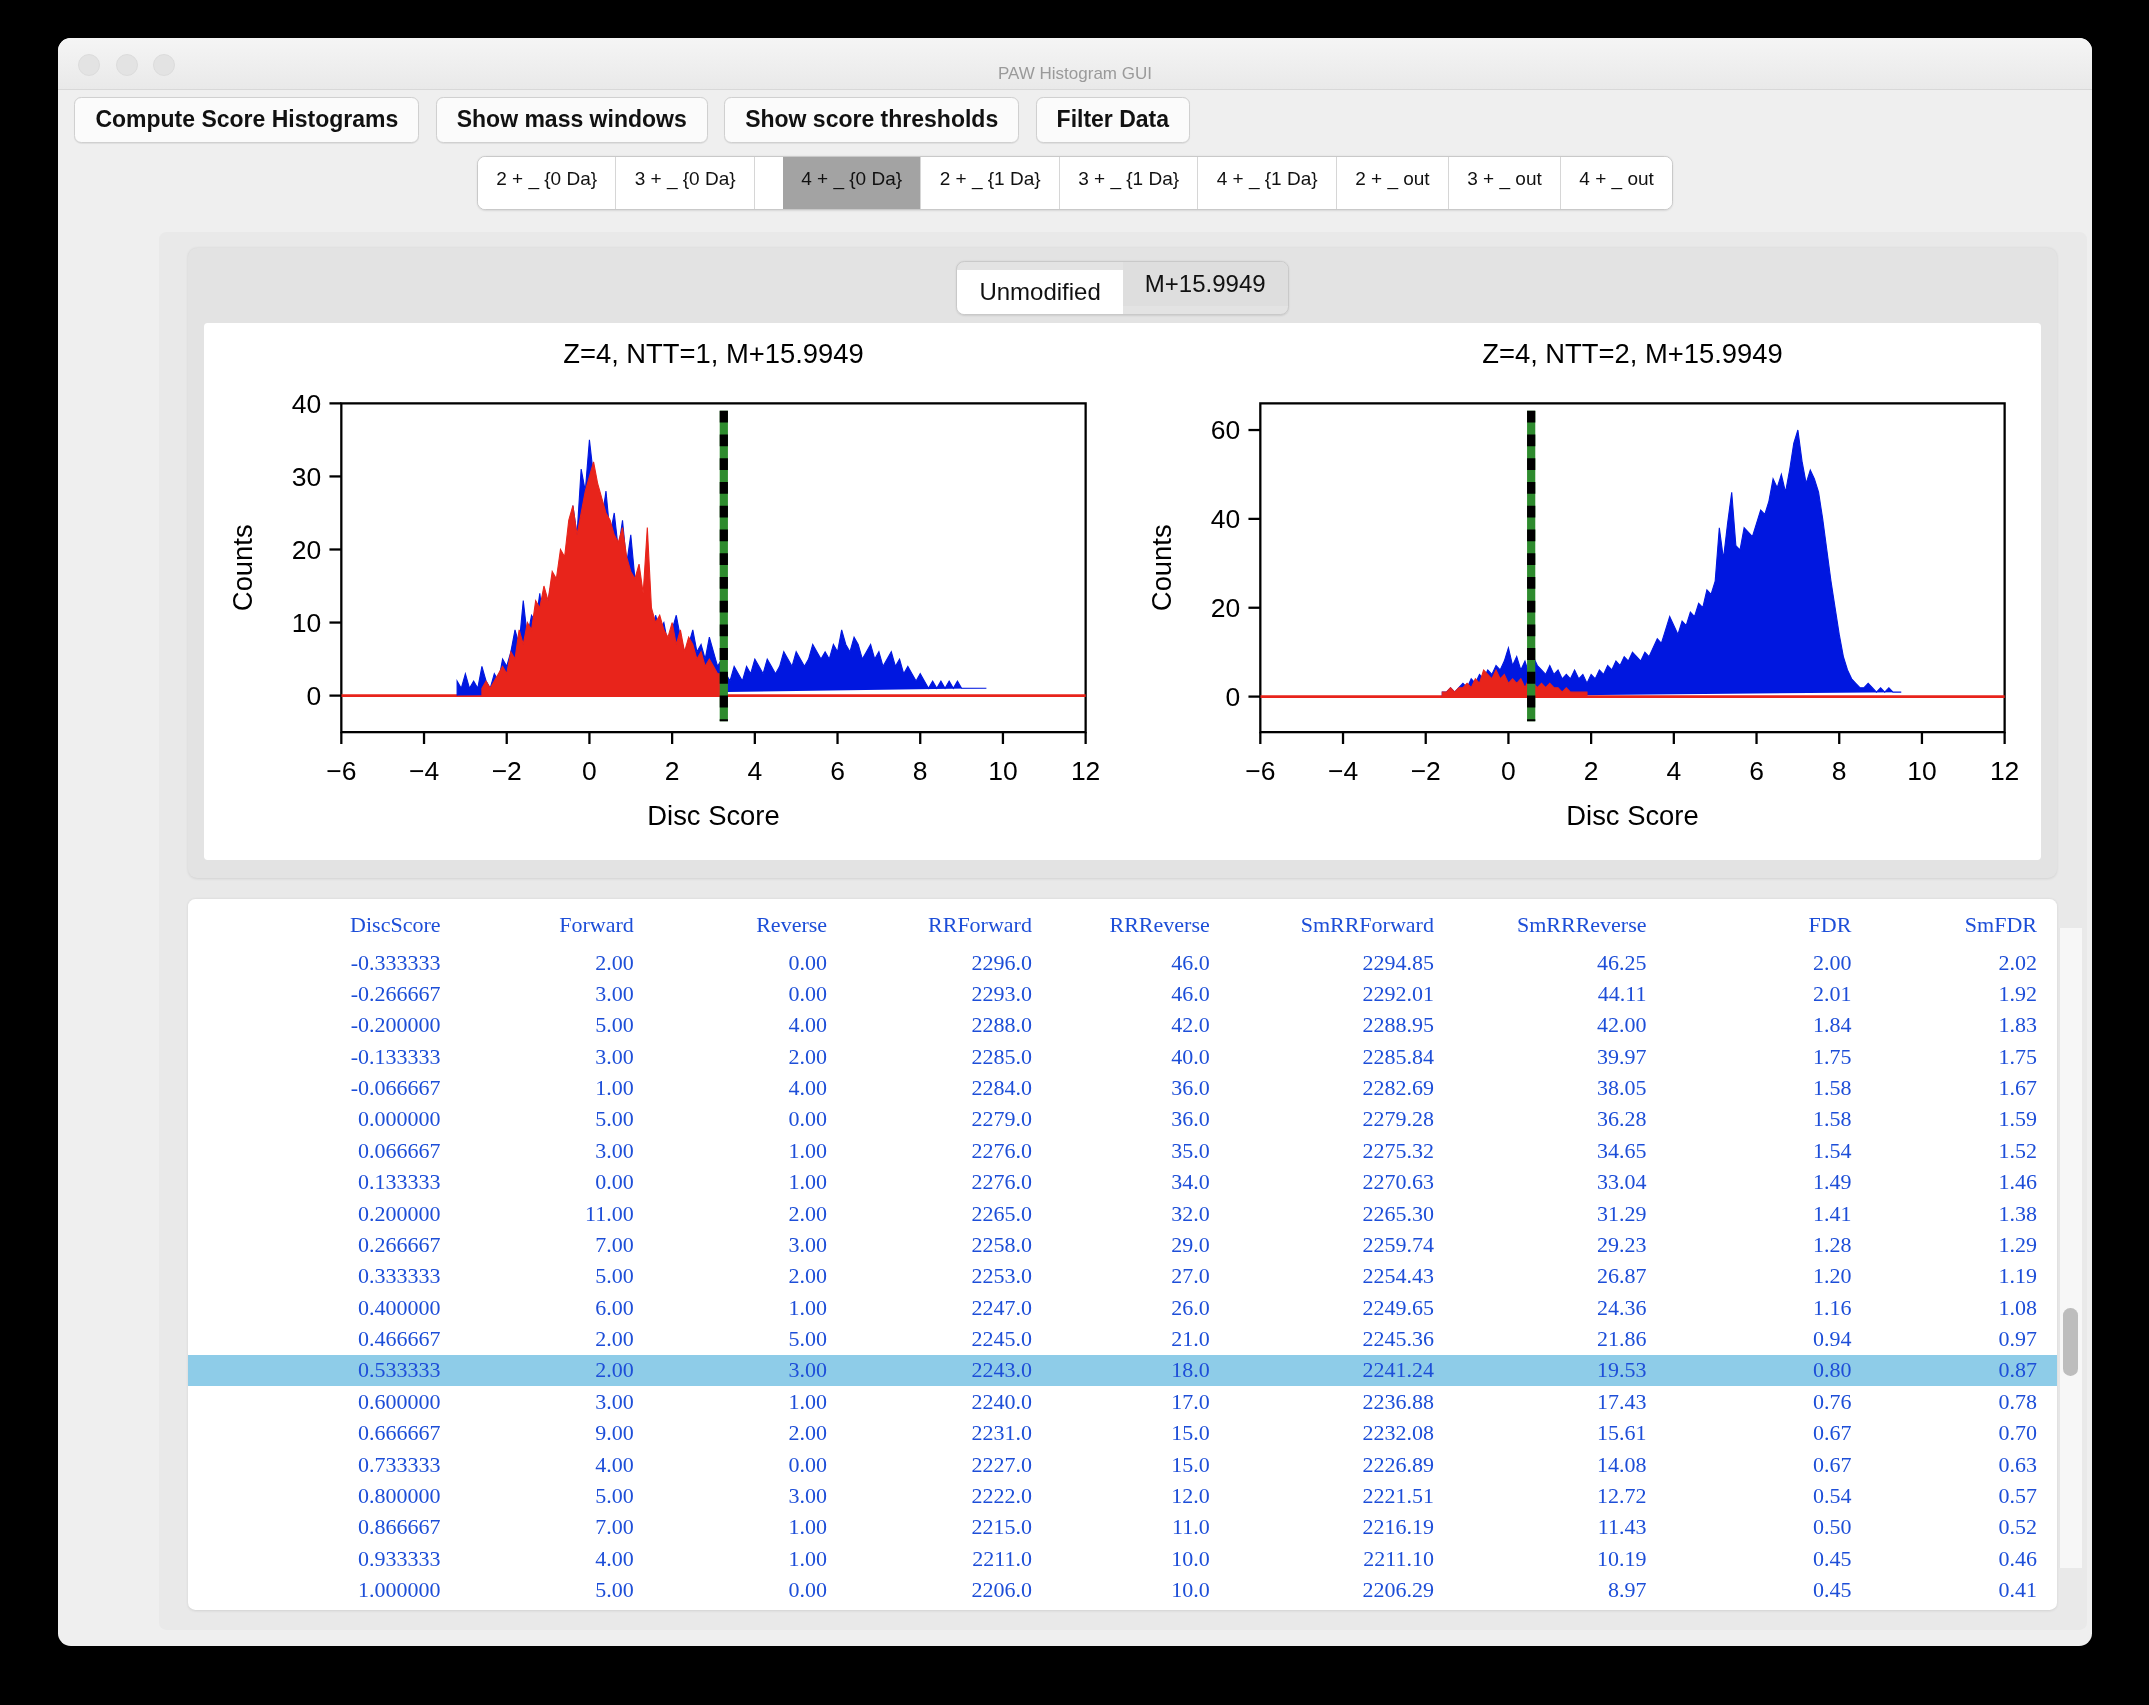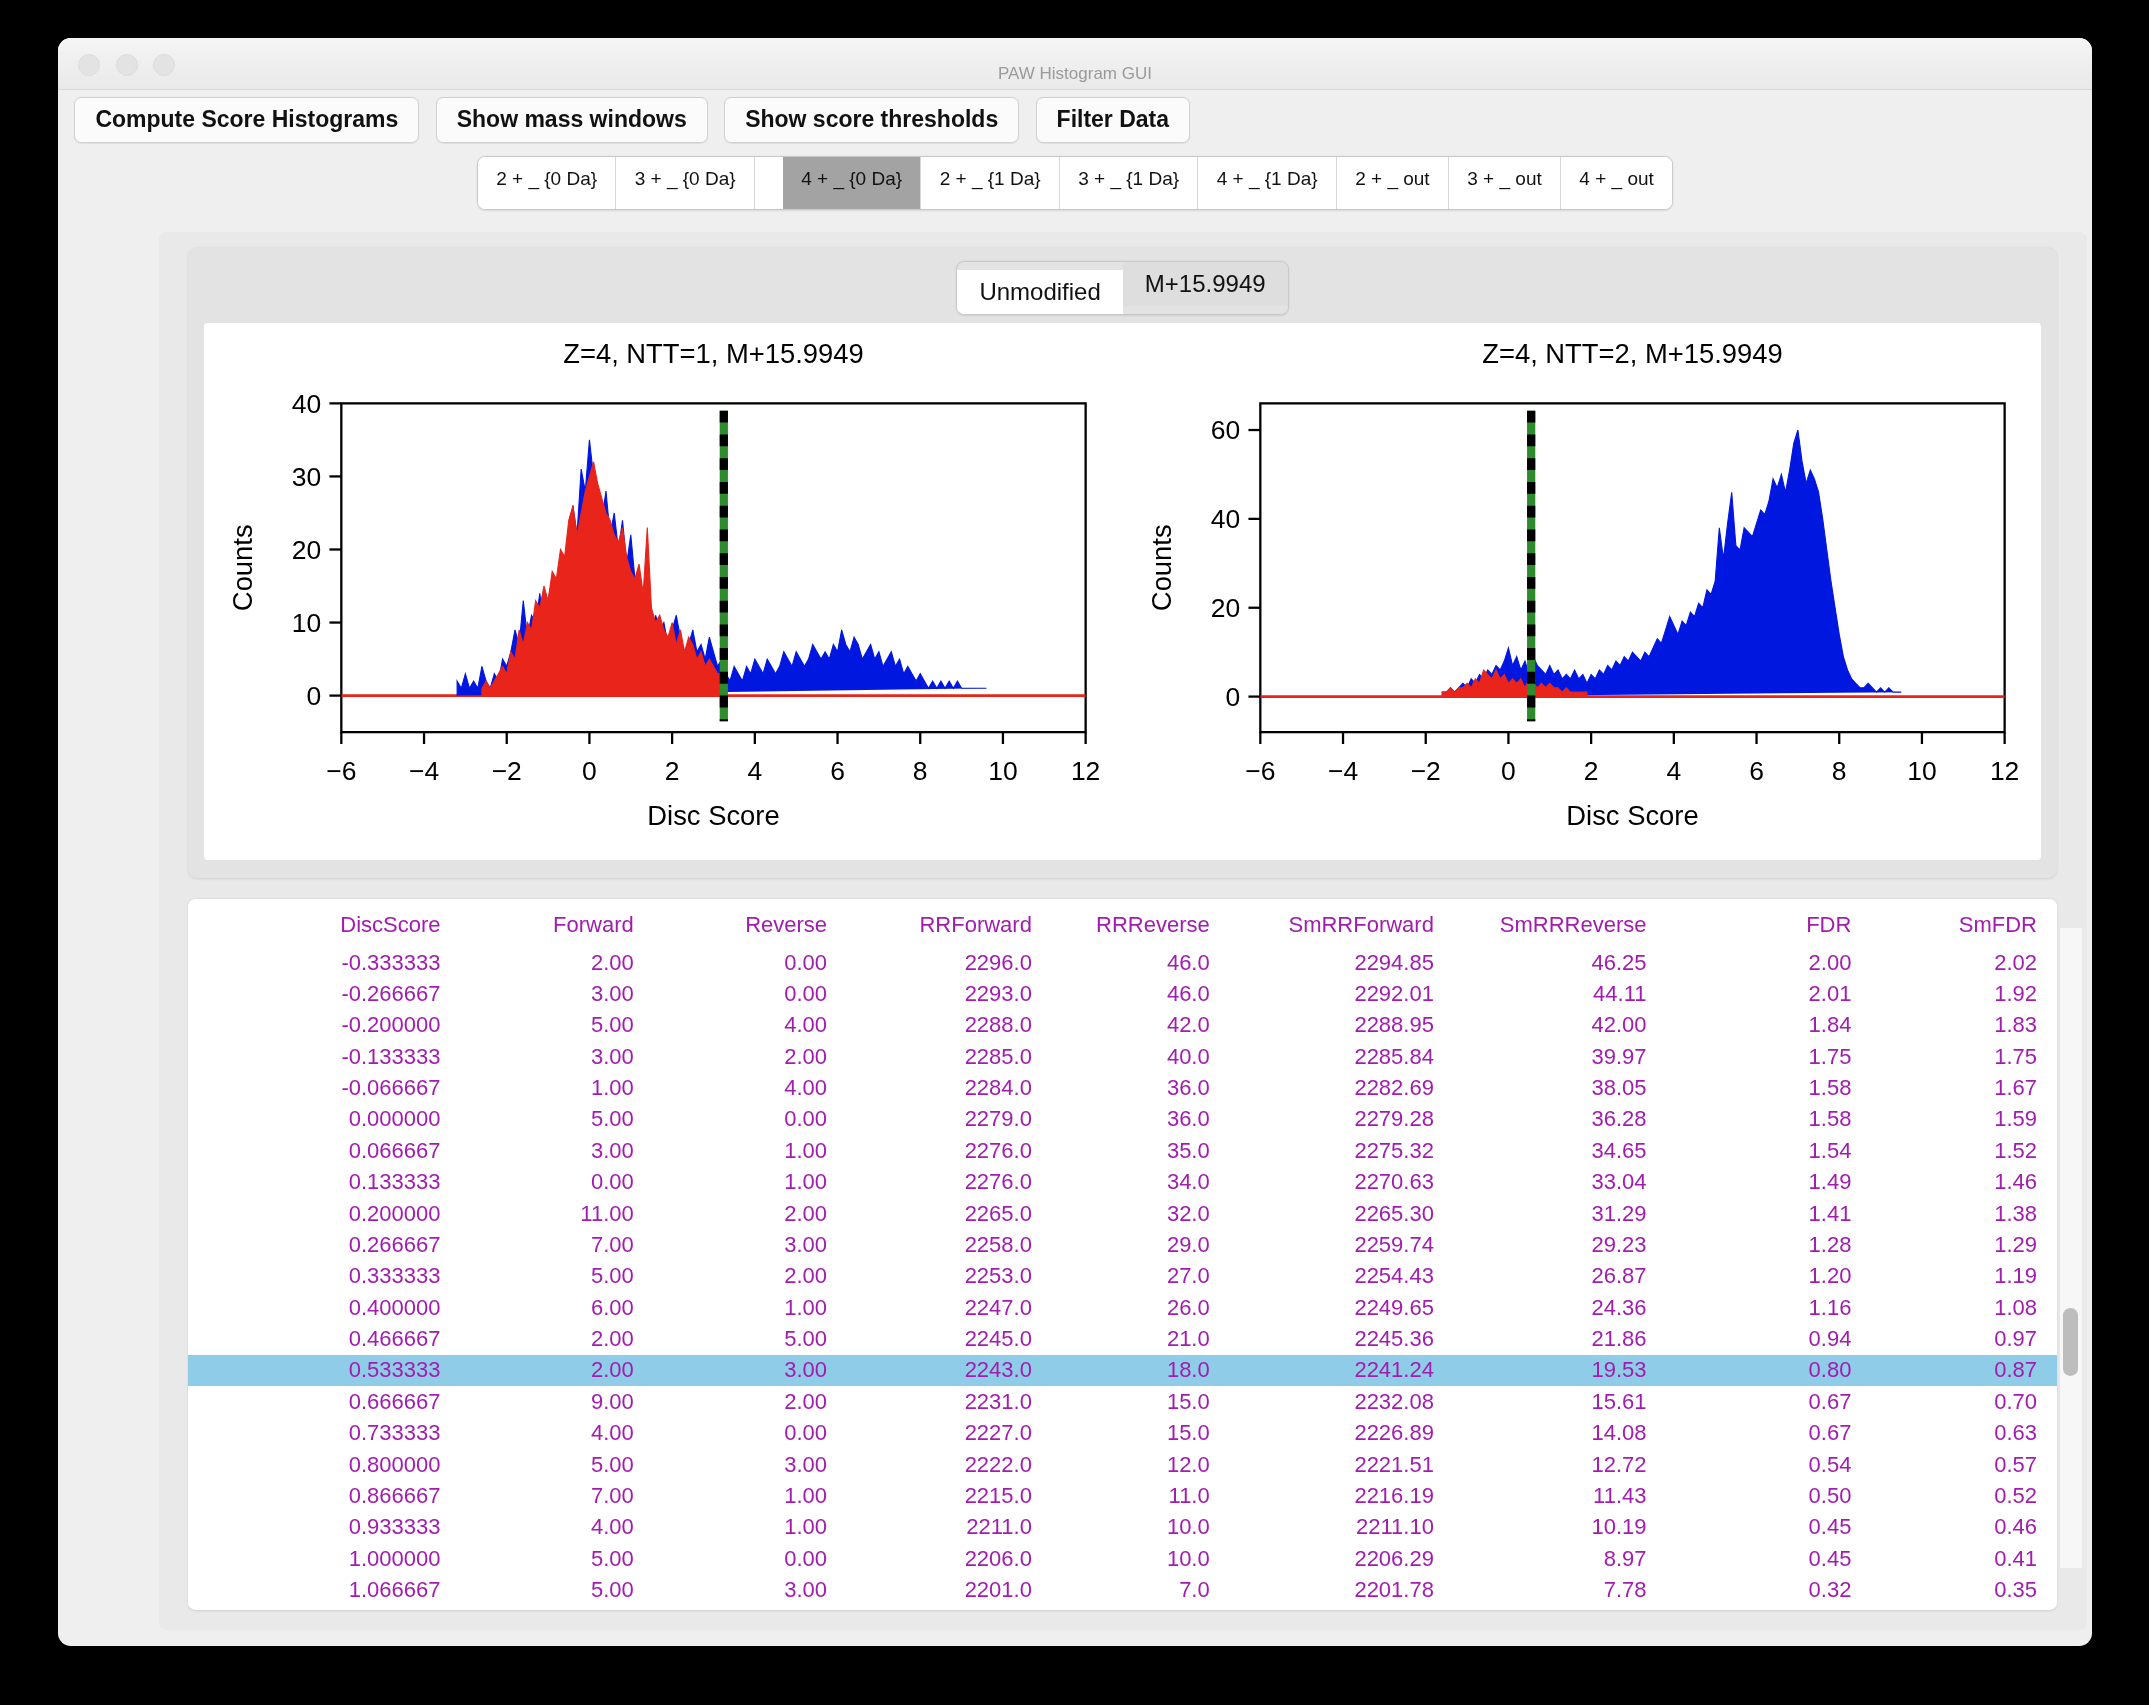--- a/index.html
+++ b/index.html
@@ -80,22 +80,22 @@
   }
   .plot{position:relative;width:50%;height:100%;}
   .plot svg{display:block;width:100%;height:100%;}
 
   
   #tablecard{
     position:absolute;left:29px;top:667px;width:1869px;height:711px;
     background:#fff;border-radius:7.3px;overflow:hidden;
     box-shadow:0 0.9px 2.7px rgba(0,0,0,.10);
   }
-  table{border-collapse:collapse;width:100%;font-family:Liberation Sans, sans-serif;
-        font-size:22px;color:#a21caf;table-layout:fixed;}
+  table{border-collapse:collapse;width:100%;font-family:Liberation Serif, serif;
+        font-size:22px;color:#1d4ed8;table-layout:fixed;}
   thead th{
     font-weight:normal;text-align:right;padding:12.8px 0 9.1px 0;white-space:nowrap;
   }
   tbody td{text-align:right;padding:2.7px 0;white-space:nowrap;}
   tr.sel td{background:#8ecce8;margin-top:48px;}
   col.c0{width:14.1%}
   col.c1{width:10.0%}
   col.c2{width:10.0%}
   col.c3{width:10.6%}
   col.c4{width:9.2%}
@@ -417,20 +417,31 @@
               <td class="pad">2.00</td>
               <td class="pad">3.00</td>
               <td class="pad">2243.0</td>
               <td class="pad">18.0</td>
               <td class="pad">2241.24</td>
               <td class="pad">19.53</td>
               <td class="pad">0.80</td>
               <td class="pad">0.87</td>
             </tr>
             <tr>
+              <td class="pad">0.600000</td>
+              <td class="pad">3.00</td>
+              <td class="pad">1.00</td>
+              <td class="pad">2240.0</td>
+              <td class="pad">17.0</td>
+              <td class="pad">2236.88</td>
+              <td class="pad">17.43</td>
+              <td class="pad">0.76</td>
+              <td class="pad">0.78</td>
+            </tr>
+            <tr>
               <td class="pad">0.666667</td>
               <td class="pad">9.00</td>
               <td class="pad">2.00</td>
               <td class="pad">2231.0</td>
               <td class="pad">15.0</td>
               <td class="pad">2232.08</td>
               <td class="pad">15.61</td>
               <td class="pad">0.67</td>
               <td class="pad">0.70</td>
             </tr>

